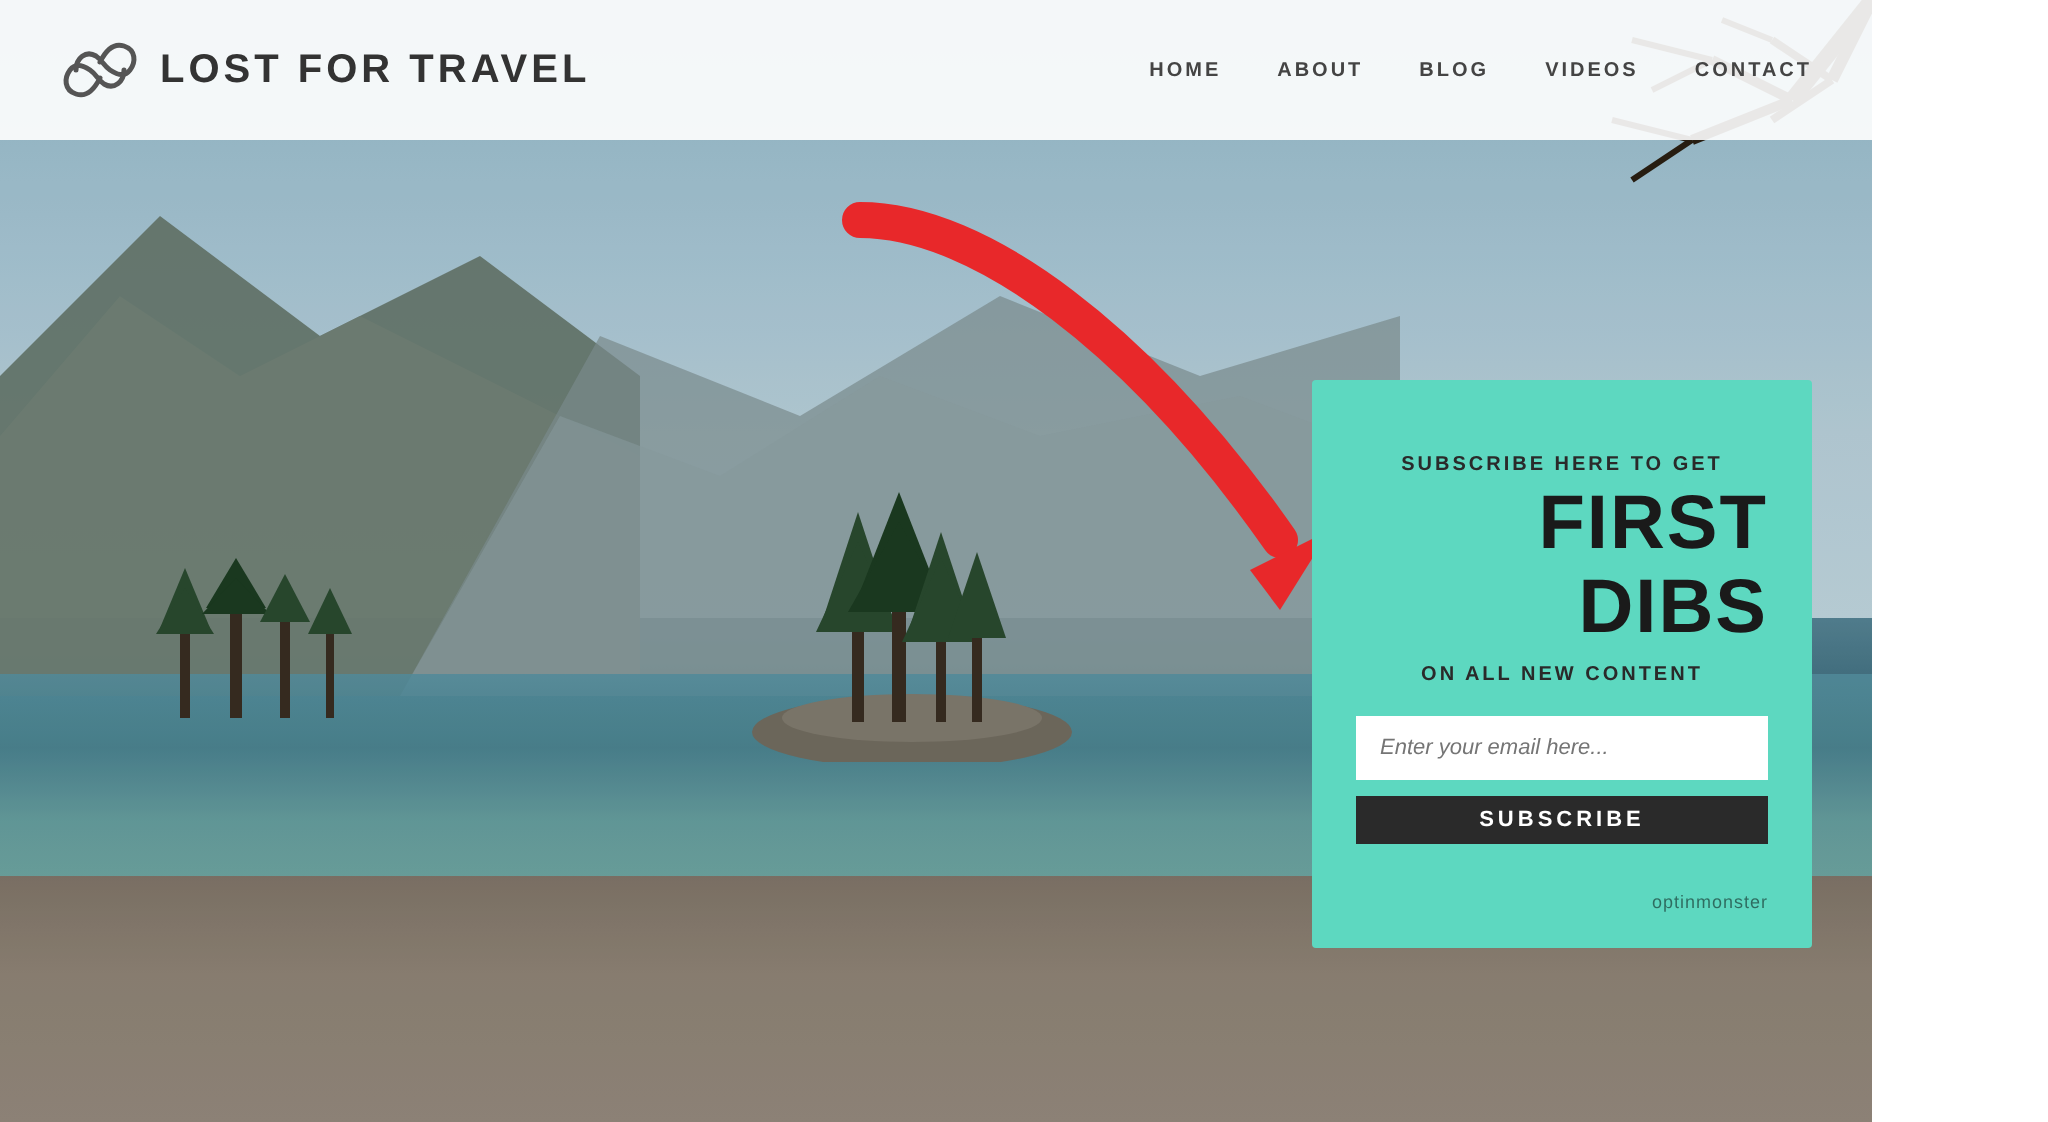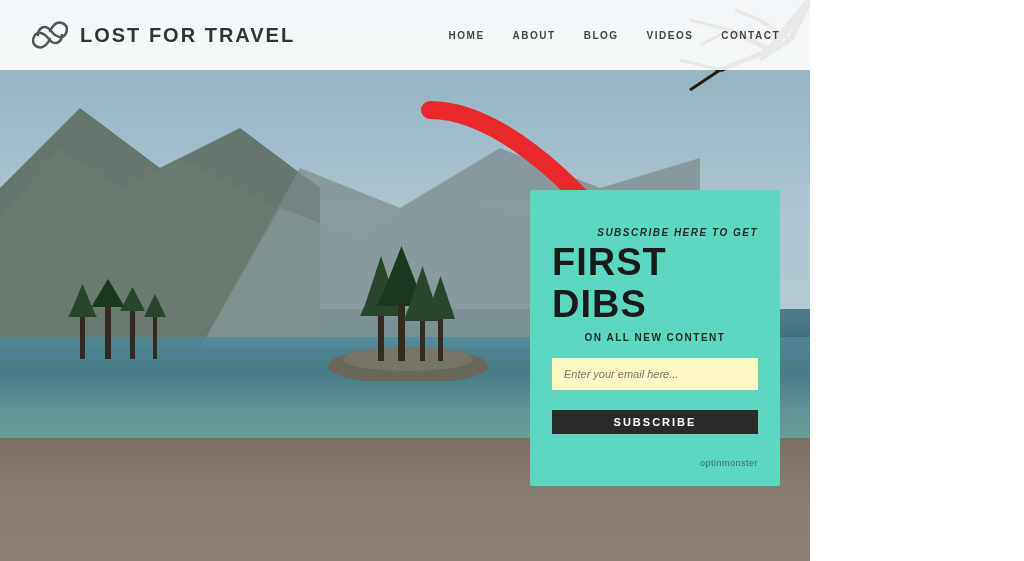--- a/index.html
+++ b/index.html
@@ -6,21 +6,21 @@
 
     body {
       width: 1024px;
       height: 561px;
       overflow: hidden;
       font-family: Arial, sans-serif;
     }
 
     .page-wrapper {
       position: relative;
-      width: 810px;
+      width: 936px;
       height: 561px;
     }
 
     
     .hero-bg {
       position: absolute;
       inset: 0;
       background: linear-gradient(
         180deg,
         #8ab5c8 0%,
@@ -195,33 +195,32 @@
       font-size: 13px;
       font-weight: 700;
       letter-spacing: 2px;
       color: #2a2a2a;
       margin-bottom: 8px;
       padding-bottom: 8px;
       border-bottom: 1px solid rgba(0,0,0,0.15);
     }
 
     .card-subscribe-text {
-      text-align: right;
+      text-align: center;
       font-size: 10px;
       font-weight: 600;
       letter-spacing: 1.5px;
       color: #2a2a2a;
       margin-top: 12px;
       margin-bottom: 4px;
       text-transform: uppercase;
-      font-style: italic;
     }
 
     .card-big-title {
-      text-align: left;
+      text-align: right;
       font-size: 38px;
       font-weight: 900;
       color: #1a1a1a;
       line-height: 1.1;
       margin: 4px 0;
       font-family: Arial, sans-serif;
       letter-spacing: 1px;
     }
 
     .card-subtitle {
@@ -234,22 +233,22 @@
       margin-bottom: 15px;
       text-transform: uppercase;
     }
 
     .email-input {
       width: 100%;
       padding: 10px 12px;
       font-size: 11px;
       color: #888;
       border: none;
-      background: #fef9c3;
-      margin-bottom: 20px;
+      background: #ffffff;
+      margin-bottom: 8px;
       outline: none;
       font-style: italic;
     }
 
     .subscribe-btn {
       width: 100%;
       padding: 6px;
       background: #2a2a2a;
       color: #fff;
       font-size: 11px;

